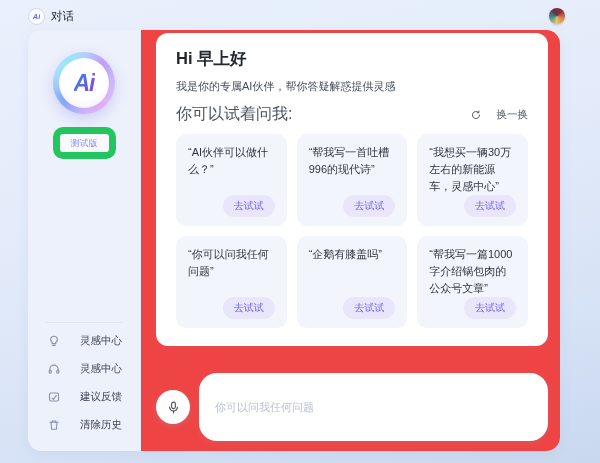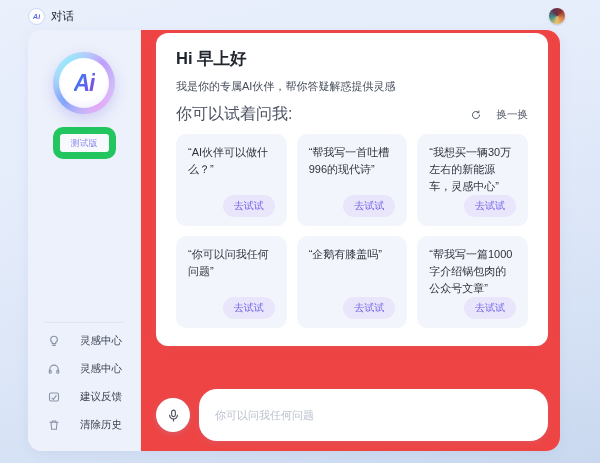--- a/index.html
+++ b/index.html
@@ -58,21 +58,21 @@
   .grid{margin-top:9px;display:grid;grid-template-columns:repeat(3,1fr);gap:10px;}
   .tile{background:#f3f5fc;border-radius:10px;padding:10px 12px 9px;min-height:64px;
     display:flex;flex-direction:column;justify-content:space-between;}
   .tile .q{font-size:11px;color:#2e333d;line-height:1.55;}
   .try-btn{align-self:flex-end;background:#e9e5fb;color:#6f62e8;border:none;border-radius:11px;
     font-size:10px;padding:4px 11px;cursor:pointer;font-family:inherit;}
   
   .input-row{margin-top:auto;display:flex;align-items:center;gap:9px;padding:0 12px 10px 15px;}
   .mic-btn{width:34px;height:34px;border-radius:50%;background:#fff;border:none;flex:0 0 auto;
     display:flex;align-items:center;justify-content:center;box-shadow:0 2px 6px rgba(150,160,195,.3);cursor:pointer;}
-  .question-input{flex:1;height:36px;border:none;border-radius:18px;background:#fff;padding:8px 16px;
+  .question-input{flex:1;height:36px;border:none;border-radius:18px;background:#fff;padding:16px 16px;
     font-size:11px;color:#333;outline:none;box-shadow:0 2px 6px rgba(150,160,195,.18);font-family:inherit;}
   .question-input::placeholder{color:#b9bfcc;}
 </style>
 </head>
 <body>
 
 <div class="topbar">
   <div class="mini-logo">
     <span>Ai</span>
   </div>

